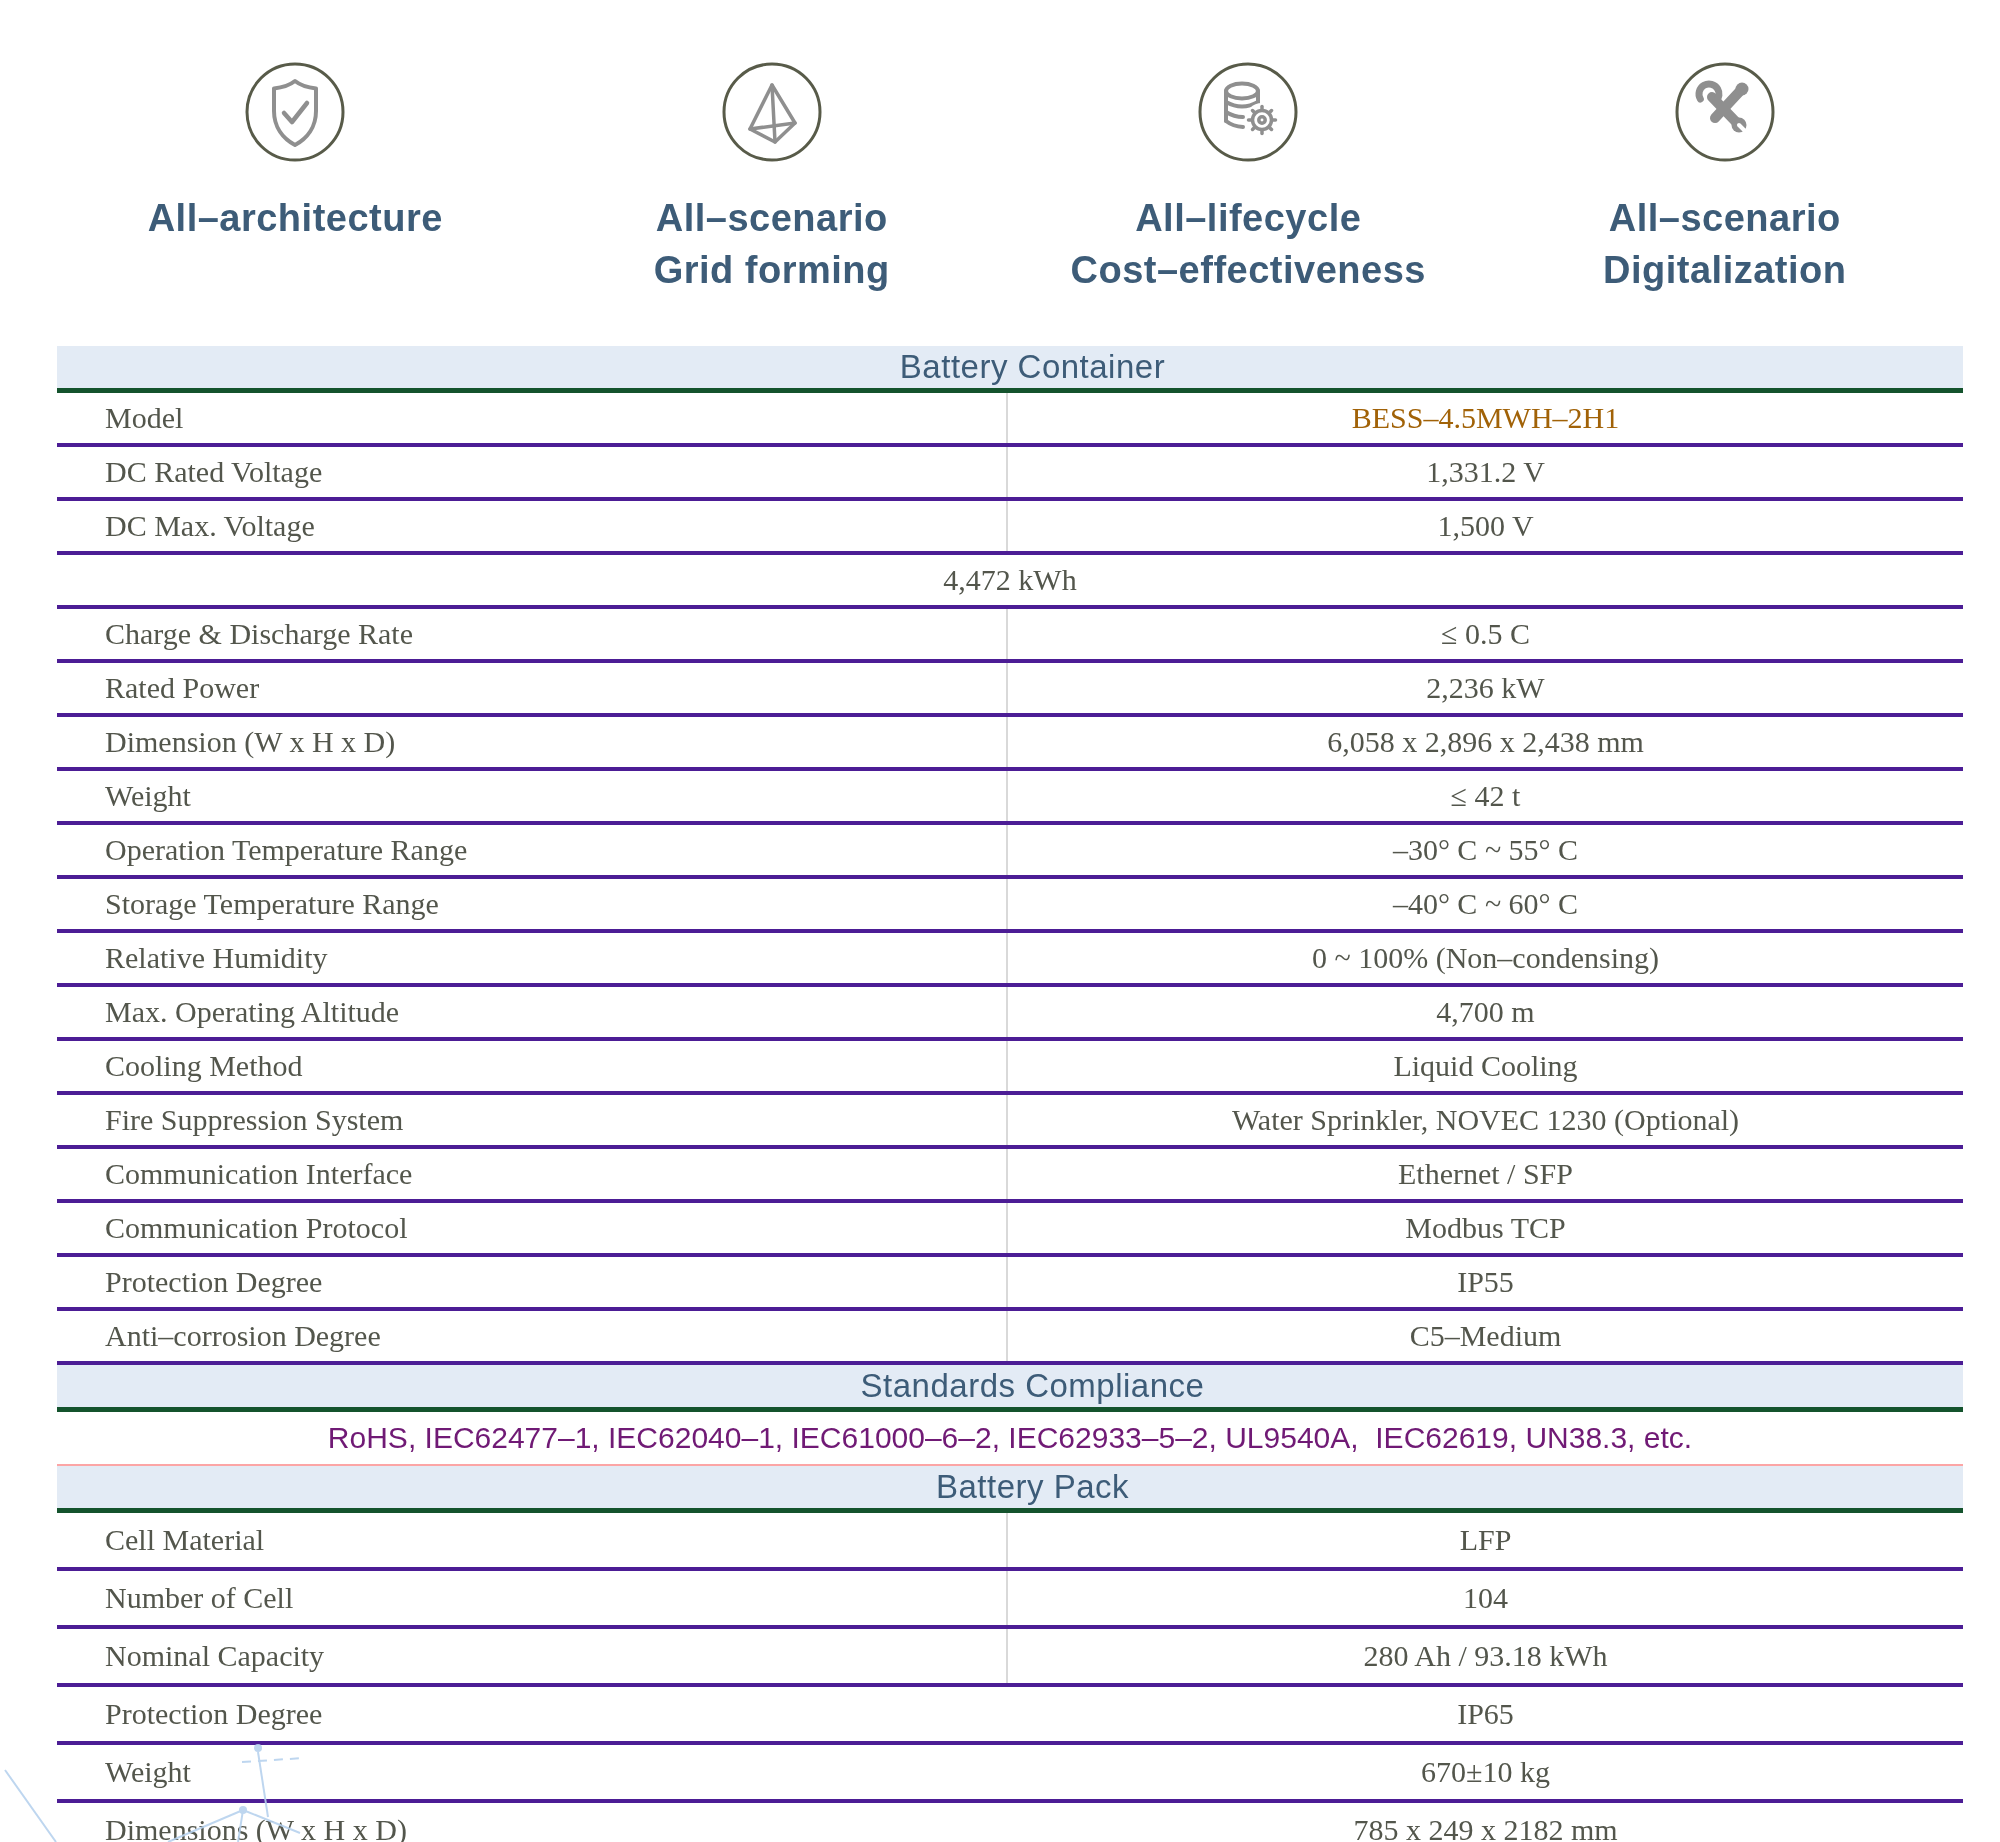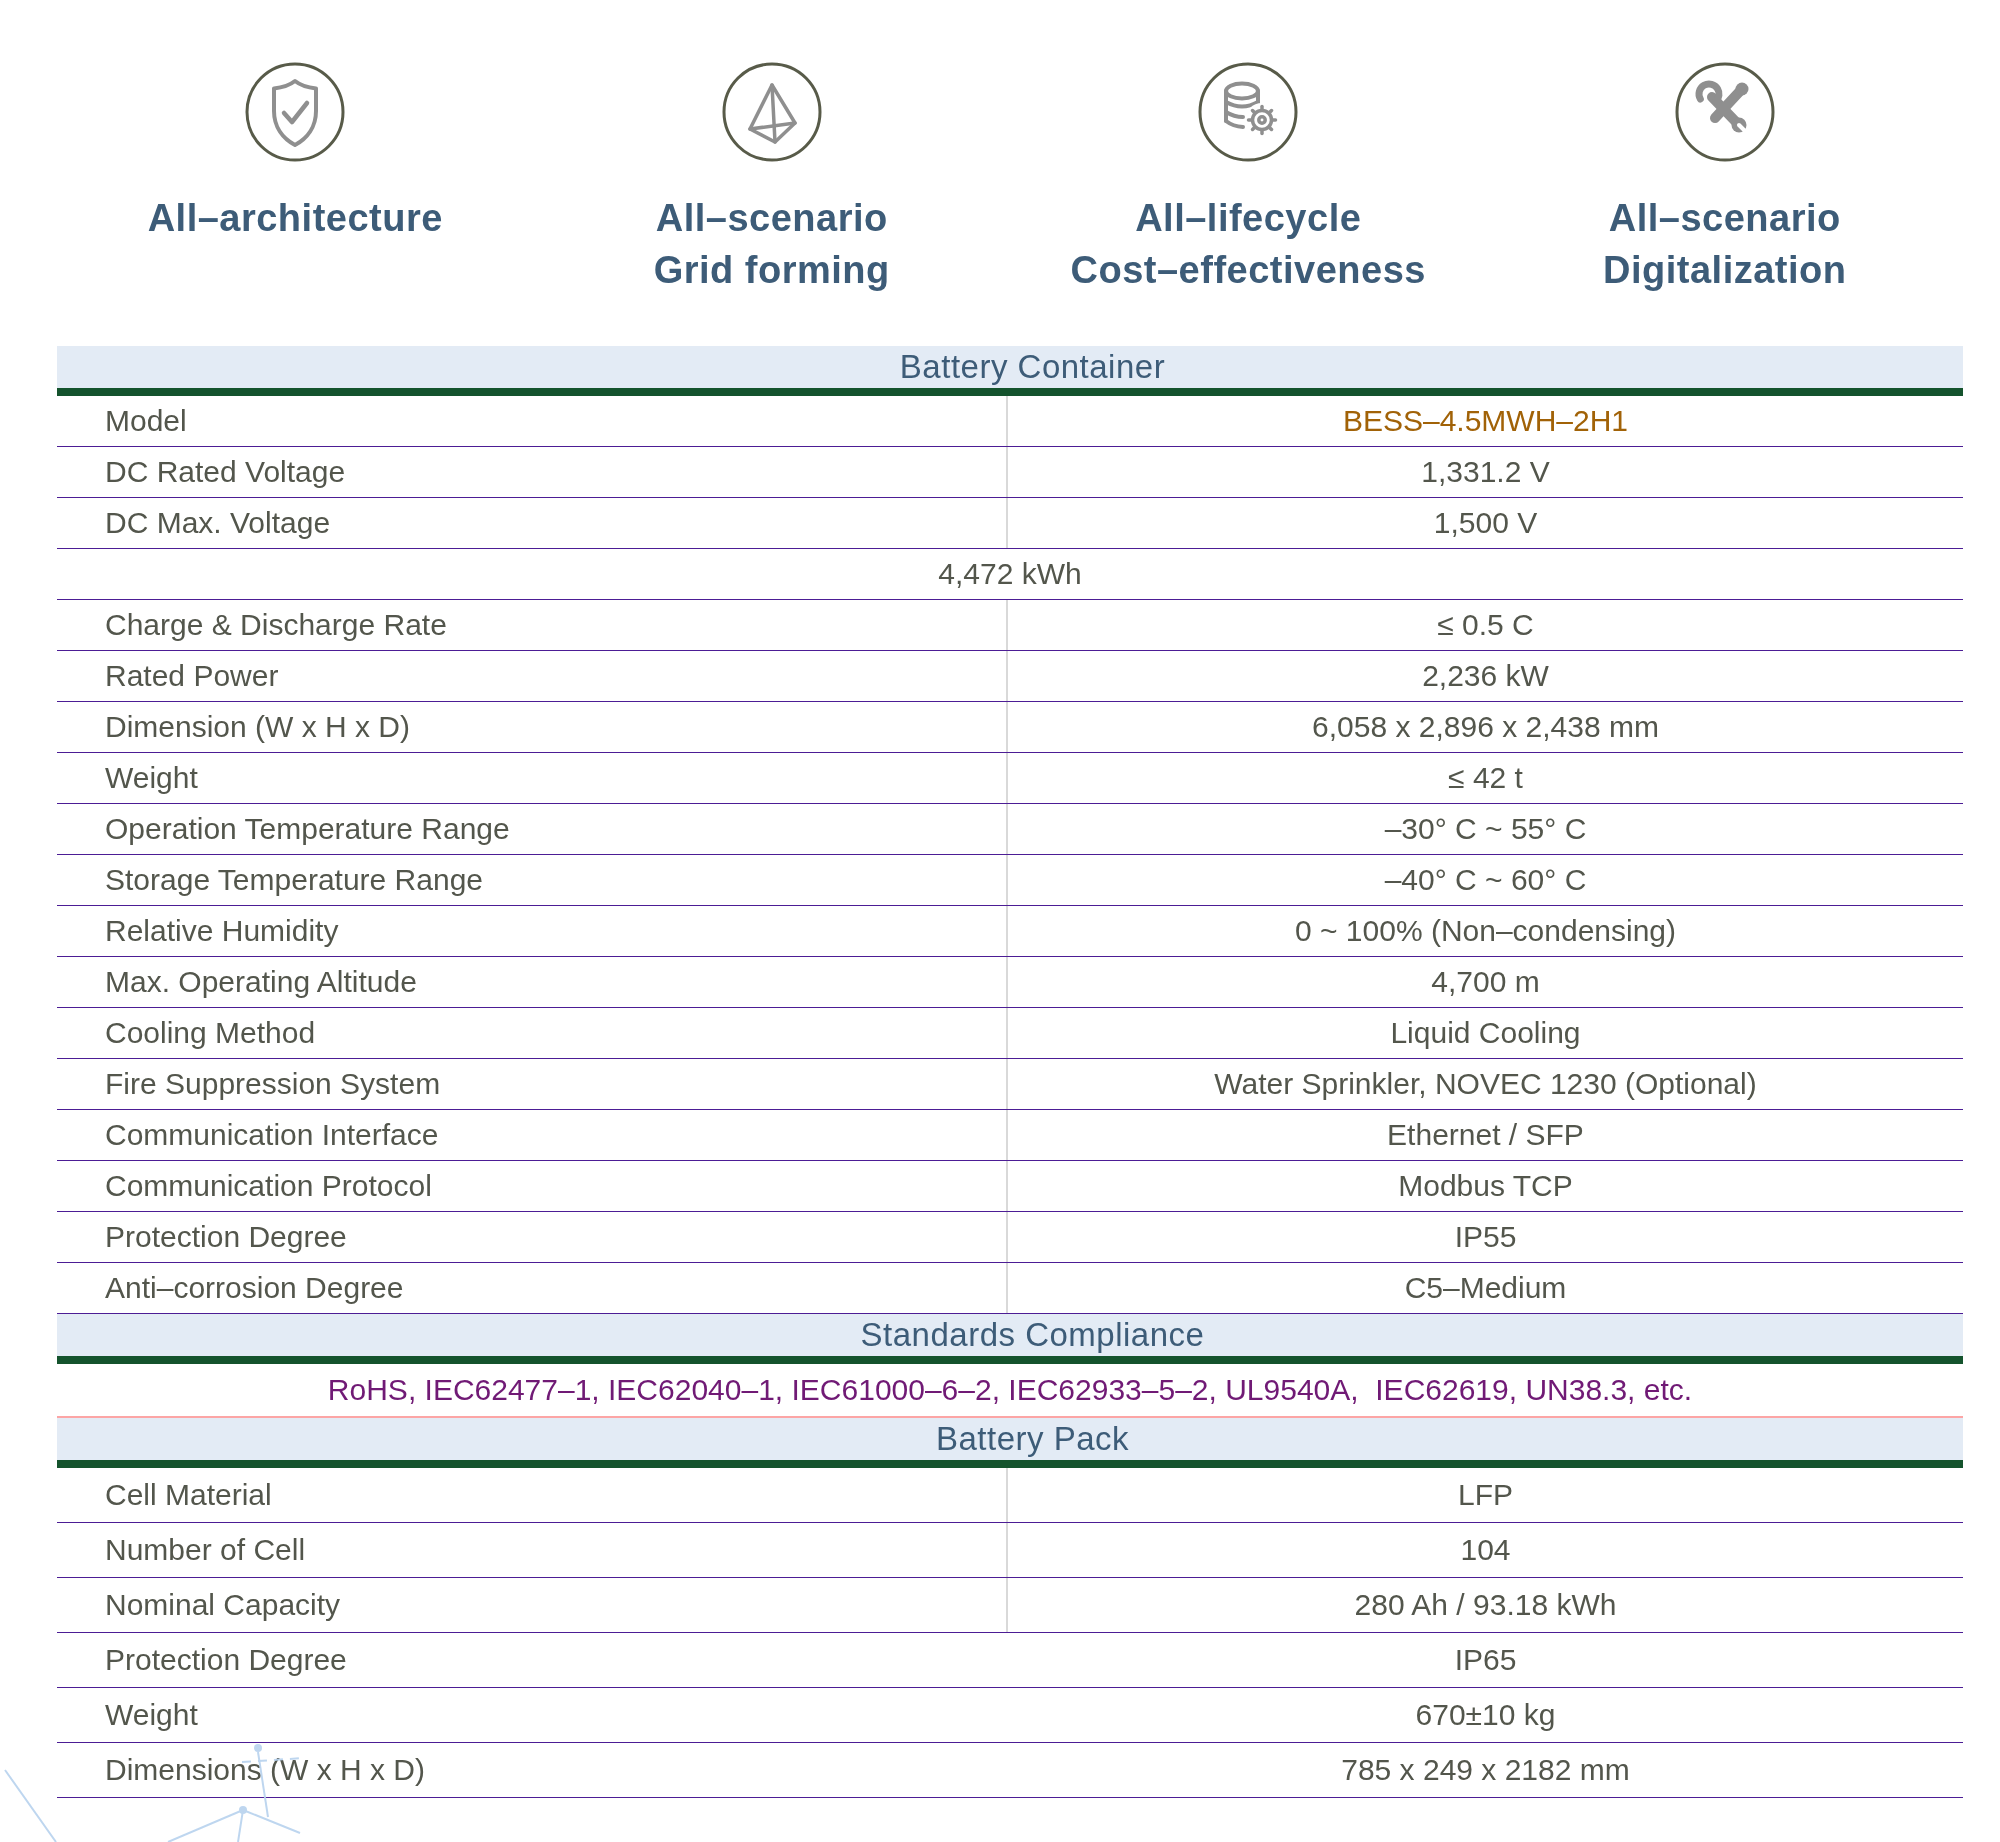--- a/index.html
+++ b/index.html
@@ -8,25 +8,25 @@
 
   
   .features{position:absolute;left:57px;top:60px;width:1906px;display:flex;}
   .feature{flex:1 1 0;display:flex;flex-direction:column;align-items:center;}
   .icon-wrap{width:104px;height:104px;}
   .caption{margin-top:28px;text-align:center;color:#3d5c78;
            font-size:38px;font-weight:700;line-height:52px;letter-spacing:.5px;}
 
   
   .spec-table{position:absolute;left:57px;top:346px;width:1906px;}
-  .band{height:42px;background:#e3ebf5;border-bottom:8px solid #14532d;
+  .band{height:42px;background:#e3ebf5;border-bottom:5px solid #14532d;
         display:flex;align-items:center;justify-content:center;padding-left:45px;}
   .band-title{color:#3d5c78;font-size:33px;font-weight:500;letter-spacing:.5px;}
-  .row{display:flex;height:50px;border-bottom:1px solid #4c1d95;
-       color:#53564c;font-size:30px;}
+  .row{display:flex;height:50px;border-bottom:4px solid #4c1d95;
+       color:#53564c;font-size:30px;font-family:Liberation Serif, serif;}
   .row.bp{height:54px;}
   .cell{display:flex;align-items:center;}
   .label{width:901px;padding-left:48px;border-right:2px solid #d9d9d9;}
   .row.nodiv .label{border-right:2px solid transparent;}
   .value{flex:1 1 0;justify-content:center;text-align:center;}
   .value.blue{color:#a16207;}
   .fullrow{height:52px;border-bottom:2px solid #fca5a5;display:flex;
            align-items:center;justify-content:center;color:#701a75;font-size:30px;
            white-space:pre-wrap;}
 

